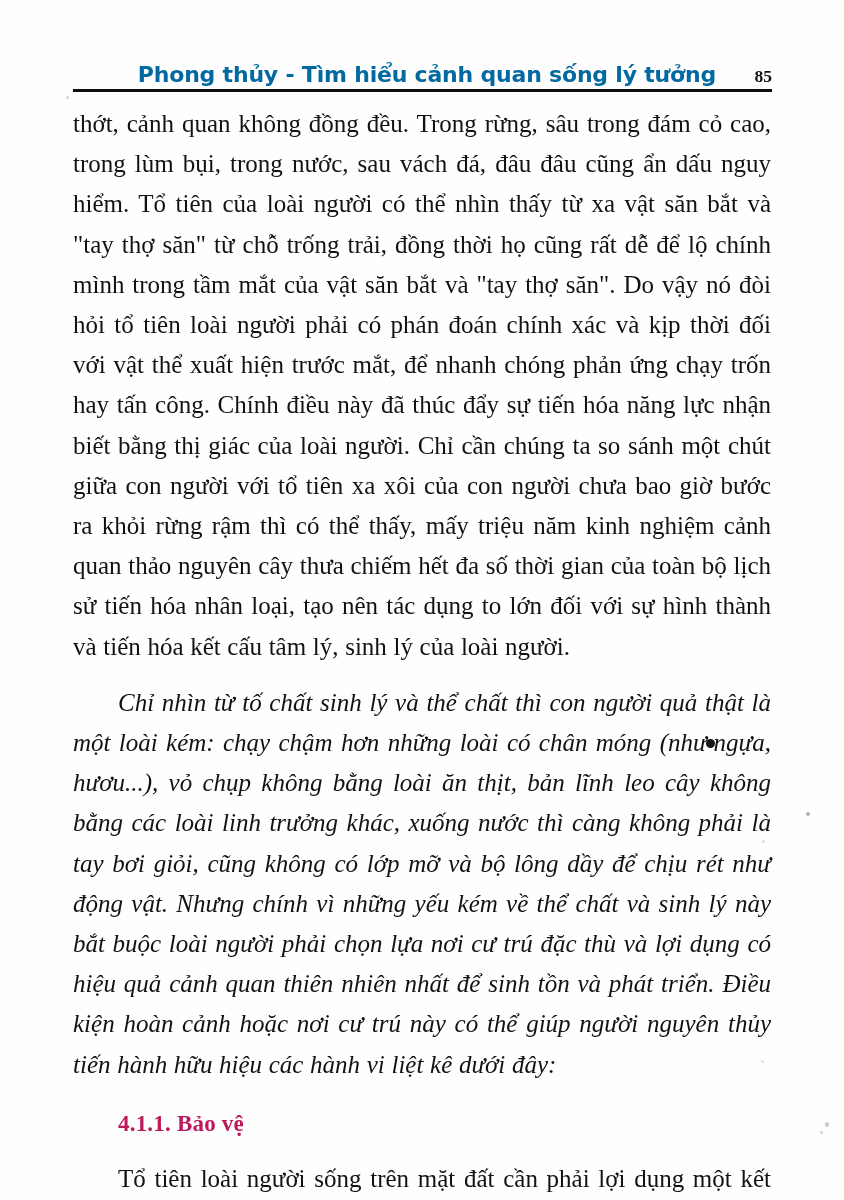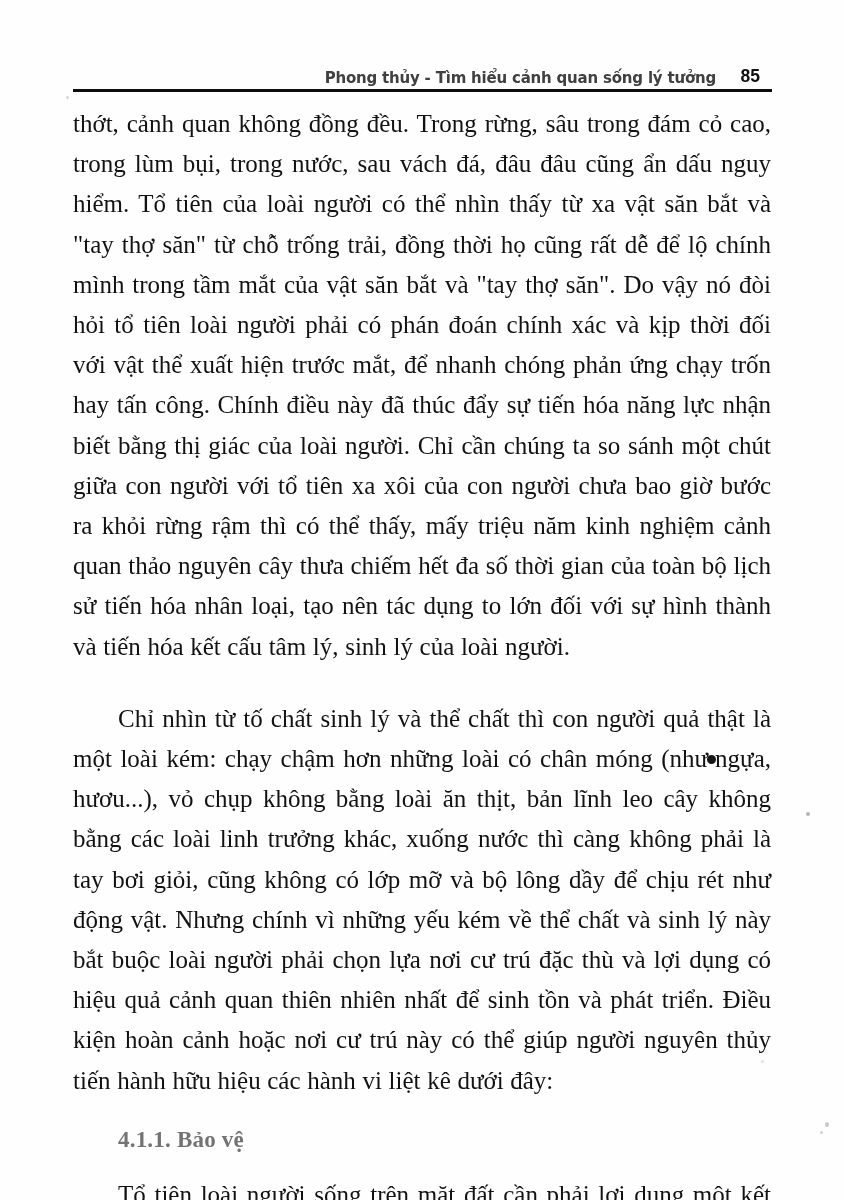--- a/index.html
+++ b/index.html
@@ -37,30 +37,30 @@
     bottom: 0;
     height: 3px;
     background: #0d0d0d;
   }
   .header-text {
     position: absolute;
     right: 56px;
     bottom: 5px;
     font-family: "DejaVu Sans", "Liberation Sans", sans-serif;
     font-weight: bold;
-    font-size: 15px;
+    font-size: 22px;
     letter-spacing: -0.2px;
     white-space: nowrap;
-    color: #404040;
+    color: #0369a1;
   }
   .header-pageno {
     position: absolute;
-    right: 12px;
+    right: 0;
     bottom: 5px;
-    font-family: Liberation Sans, sans-serif;
+    font-family: Liberation Serif, serif;
     font-weight: bold;
     font-size: 17.5px;
     color: #101010;
   }
 
   
   .column {
     position: absolute;
     left: 73px;
     top: 104px;
@@ -70,29 +70,29 @@
   p.body {
     margin: 0;
     font-size: 25px;
     line-height: 40.2px;
     text-align: justify;
     text-justify: inter-word;
     word-spacing: 0.4px;
     color: #121212;
   }
   p.body.indent { text-indent: 45px; }
-  p.body.gap-before { margin-top: 32px; }
+  p.body.gap-before { margin-top: 16px; font-style: italic; }
 
   h3.section-heading {
     margin: 0;
     font-size: 23px;
     font-weight: bold;
     line-height: 34px;
     text-indent: 45px;
-    color: #737373;
+    color: #be185d;
     letter-spacing: 0.2px;
   }
   .heading-block { margin-top: 22px; margin-bottom: 18px; }
 
   
   .inkblot {
     display: inline-block;
     width: 9px;
     height: 9px;
     border-radius: 50%;

